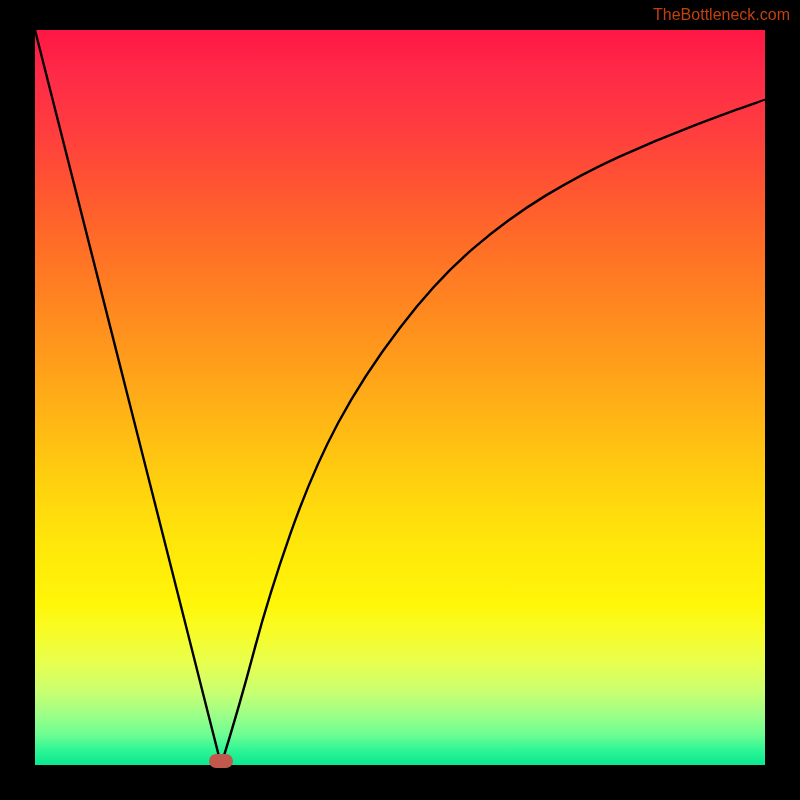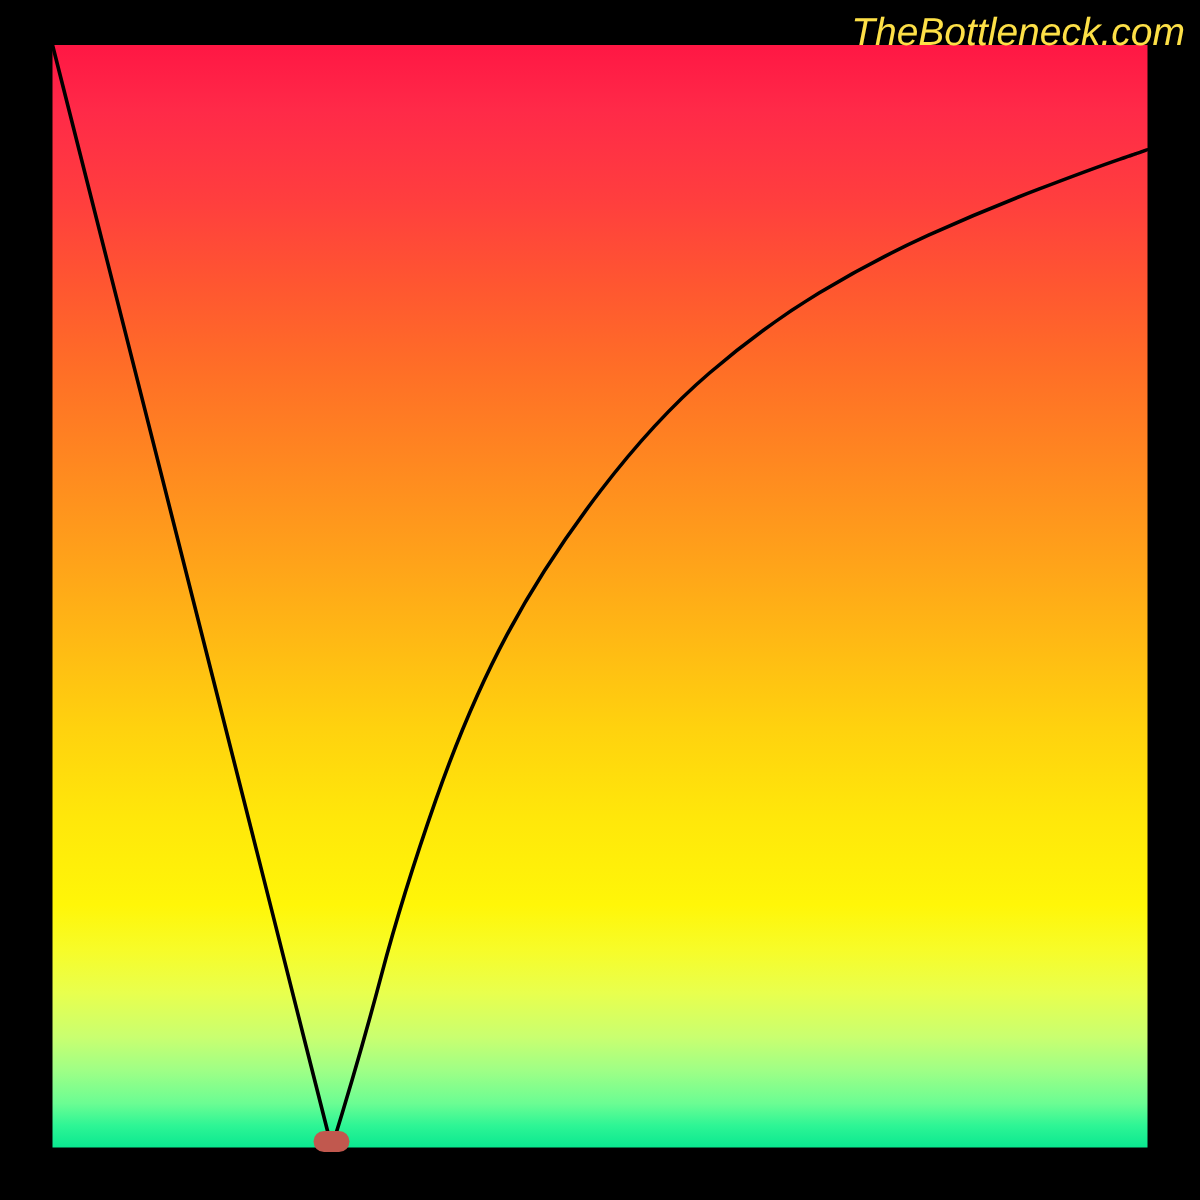--- a/index.html
+++ b/index.html
@@ -42,25 +42,24 @@
       #6bfd93 96%,
       #2ef595 98%,
       #0ae890 100%
     );
   }
   .watermark {
     position: absolute;
     top: 6px;
     right: 10px;
     font-family: Arial, Helvetica, sans-serif;
-    font-size: 26px;
-    color: #fde047;
+    font-size: 16px;
+    color: #c2410c;
     letter-spacing: 0px;
     user-select: none;
-    font-style: italic;
   }
   svg.curve {
     position: absolute;
     left: 0;
     top: 0;
     width: 800px;
     height: 800px;
     pointer-events: none;
   }
   .marker {

